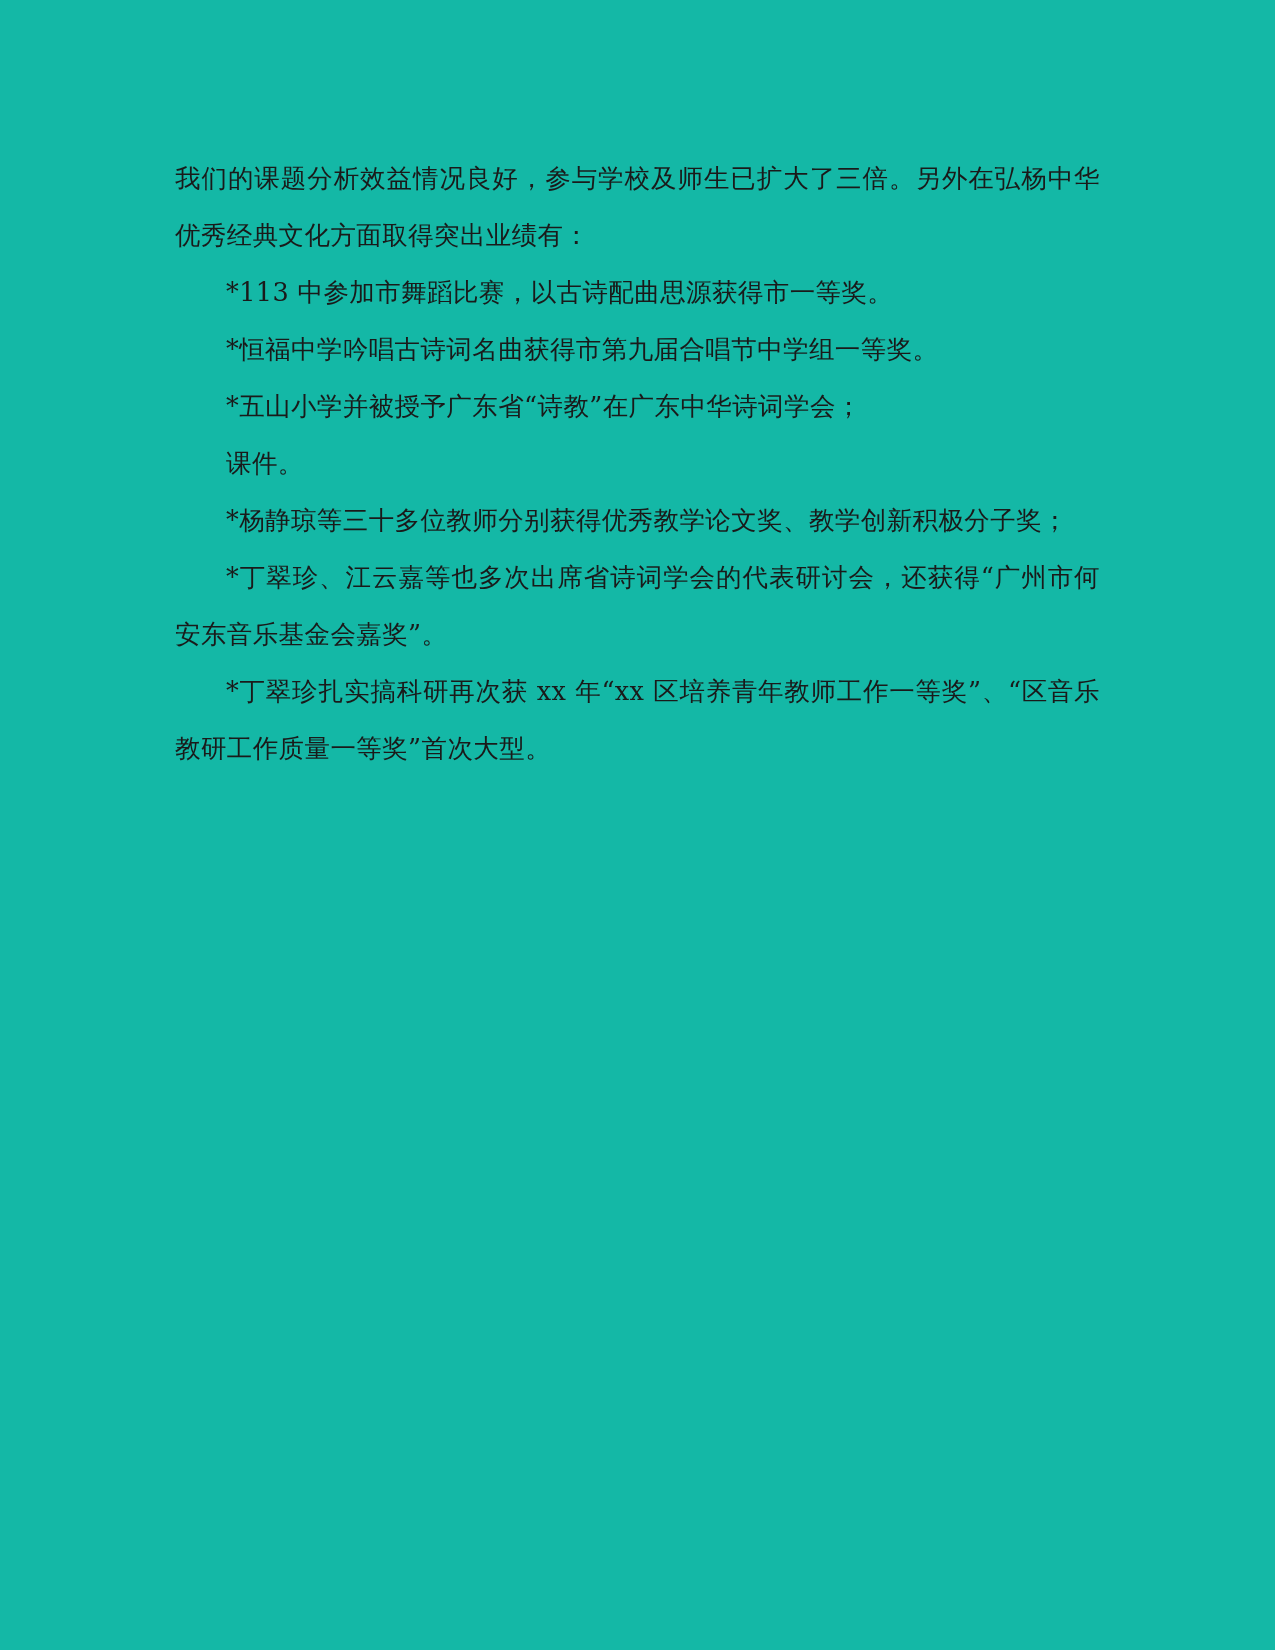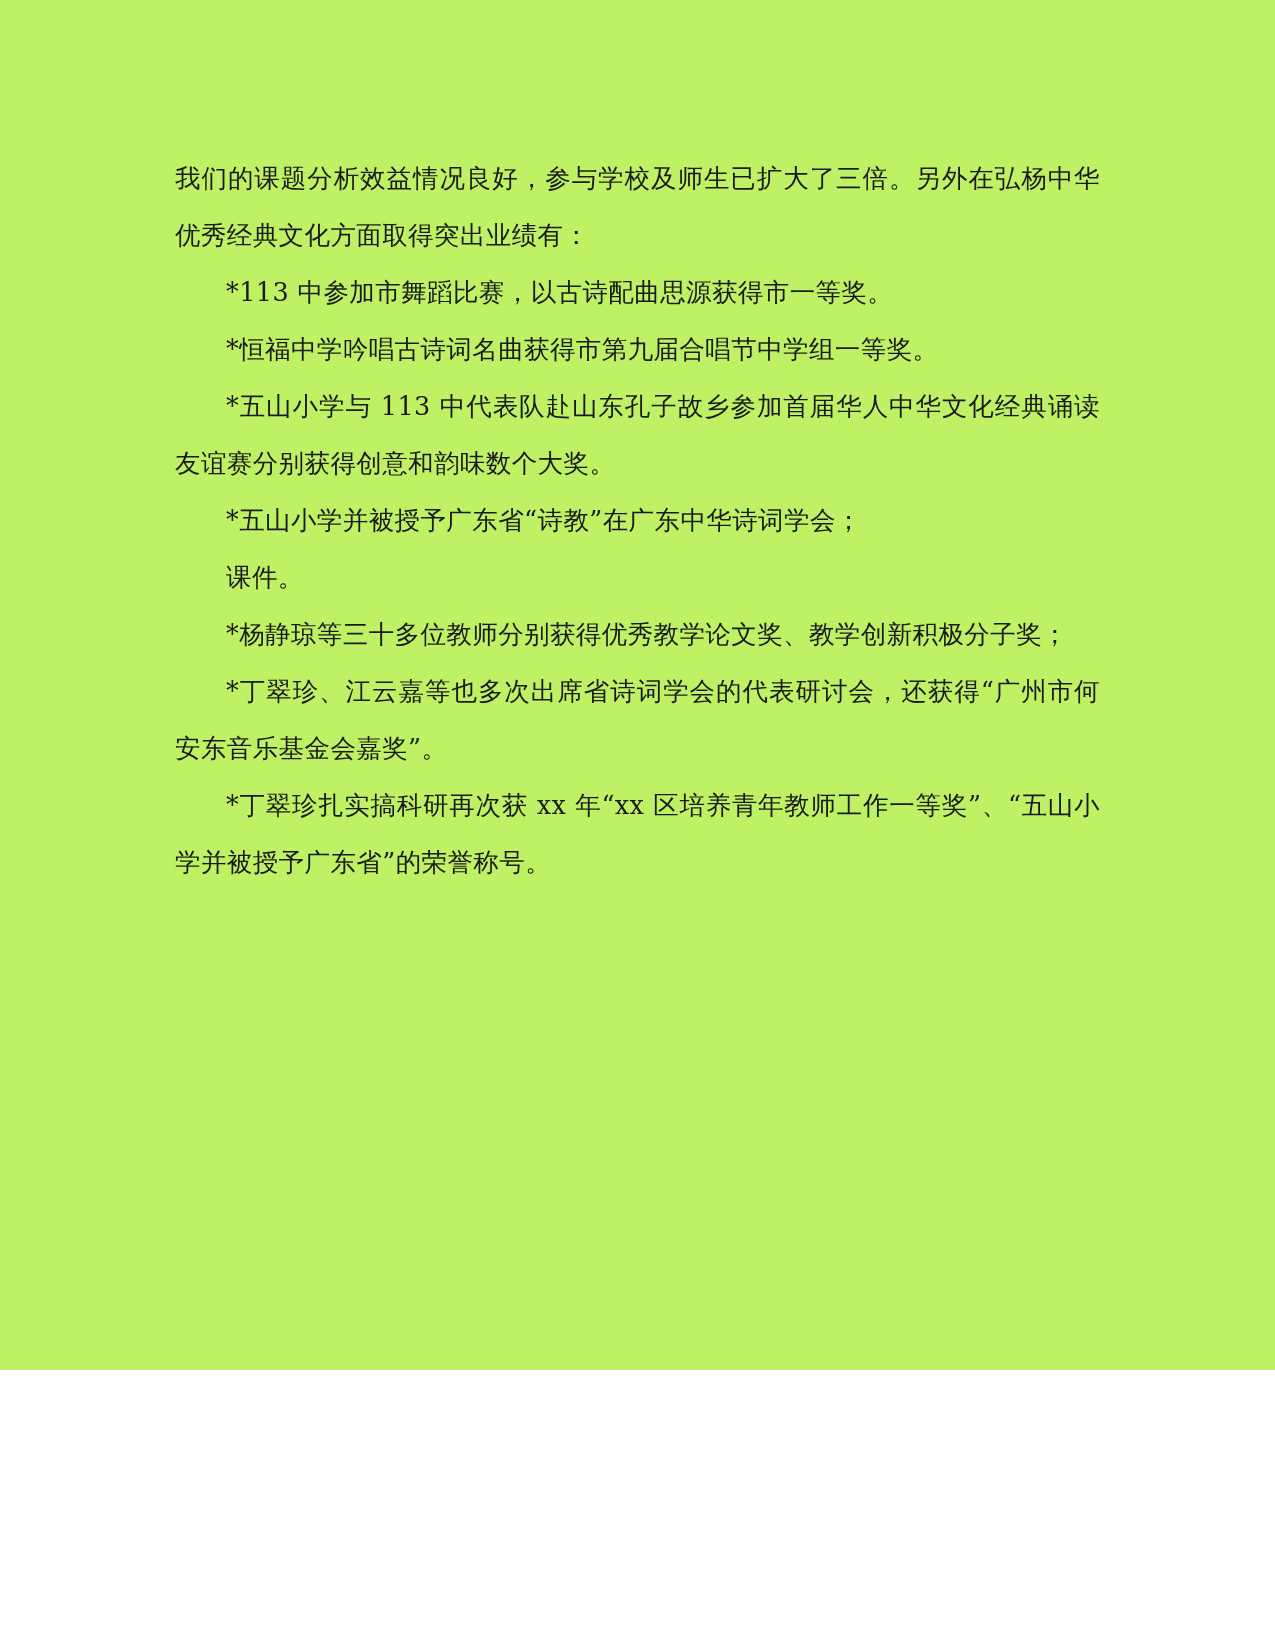--- a/index.html
+++ b/index.html
@@ -9,24 +9,24 @@
   }
   body {
     width: 1275px;
     height: 1650px;
     font-family: "DejaVu Serif", "Liberation Serif", serif;
     color: #000000;
   }
   .page {
     position: relative;
     width: 1275px;
-    height: 1370px;
+    height: 1650px;
     box-sizing: border-box;
     padding: 150px 175px 12px 175px;
-    background: #bef264;
+    background: #14b8a6;
   }
   .doc-body {
     font-size: 25.5px;
     line-height: 57px;
     text-align: justify;
     text-justify: inter-ideograph;
     letter-spacing: 0.4px;
     color: #1a1a1a;
   }
   .para {
@@ -39,20 +39,19 @@
   }
 </style>
 </head>
 <body>
 
 <div class="page">
   <div class="doc-body">
     <p class="para">我们的课题分析效益情况良好，参与学校及师生已扩大了三倍。另外在弘杨中华优秀经典文化方面取得突出业绩有：</p>
     <p class="para indent">*113 中参加市舞蹈比赛，以古诗配曲思源获得市一等奖。</p>
     <p class="para indent">*恒福中学吟唱古诗词名曲获得市第九届合唱节中学组一等奖。</p>
-    <p class="para indent">*五山小学与 113 中代表队赴山东孔子故乡参加首届华人中华文化经典诵读友谊赛分别获得创意和韵味数个大奖。</p>
     <p class="para indent">*五山小学并被授予广东省“诗教”在广东中华诗词学会；</p>
     <p class="para indent">课件。</p>
     <p class="para indent">*杨静琼等三十多位教师分别获得优秀教学论文奖、教学创新积极分子奖；</p>
     <p class="para indent">*丁翠珍、江云嘉等也多次出席省诗词学会的代表研讨会，还获得“广州市何安东音乐基金会嘉奖”。</p>
-    <p class="para indent">*丁翠珍扎实搞科研再次获 xx 年“xx 区培养青年教师工作一等奖”、“五山小学并被授予广东省”的荣誉称号。</p>
+    <p class="para indent">*丁翠珍扎实搞科研再次获 xx 年“xx 区培养青年教师工作一等奖”、“区音乐教研工作质量一等奖”首次大型。</p>
   </div>
 </div>
 
 </body></html>

